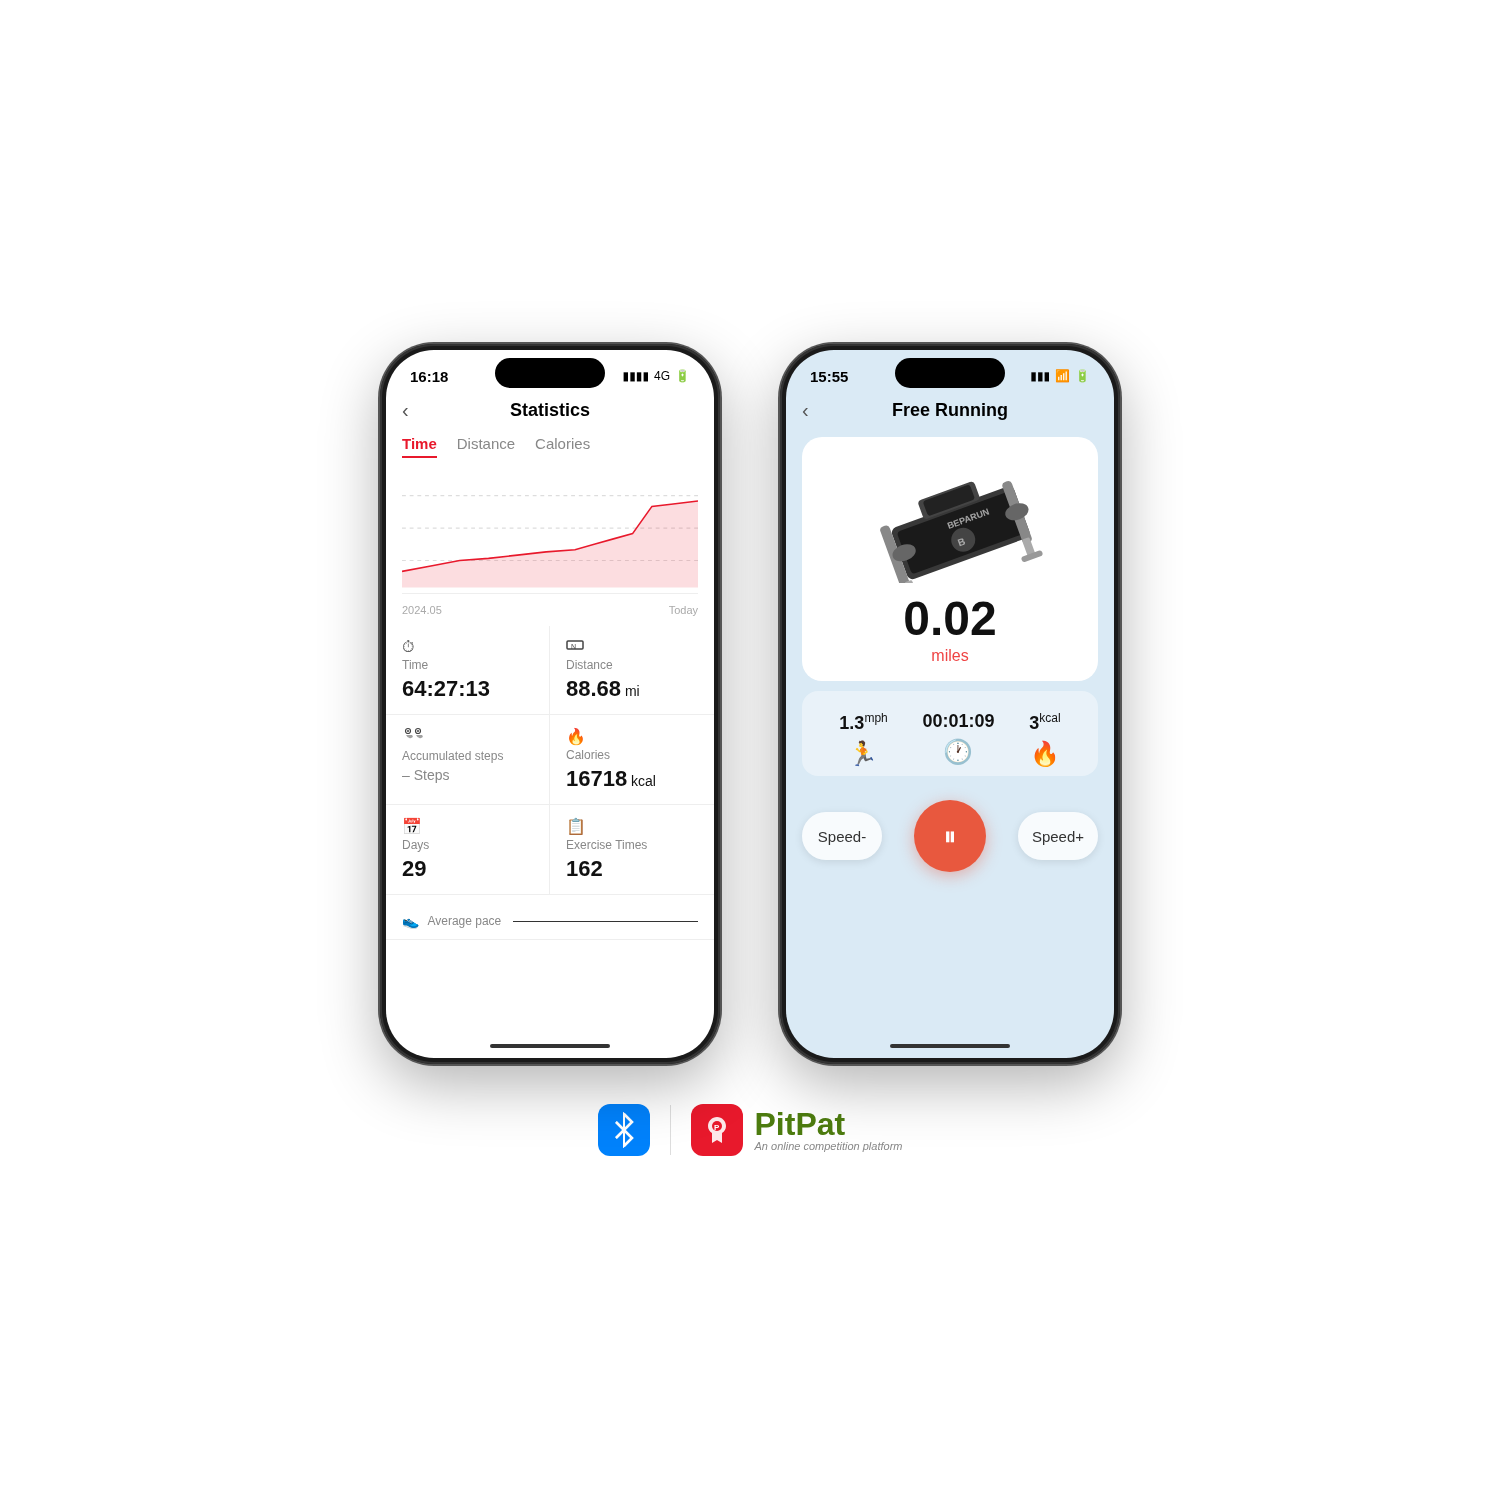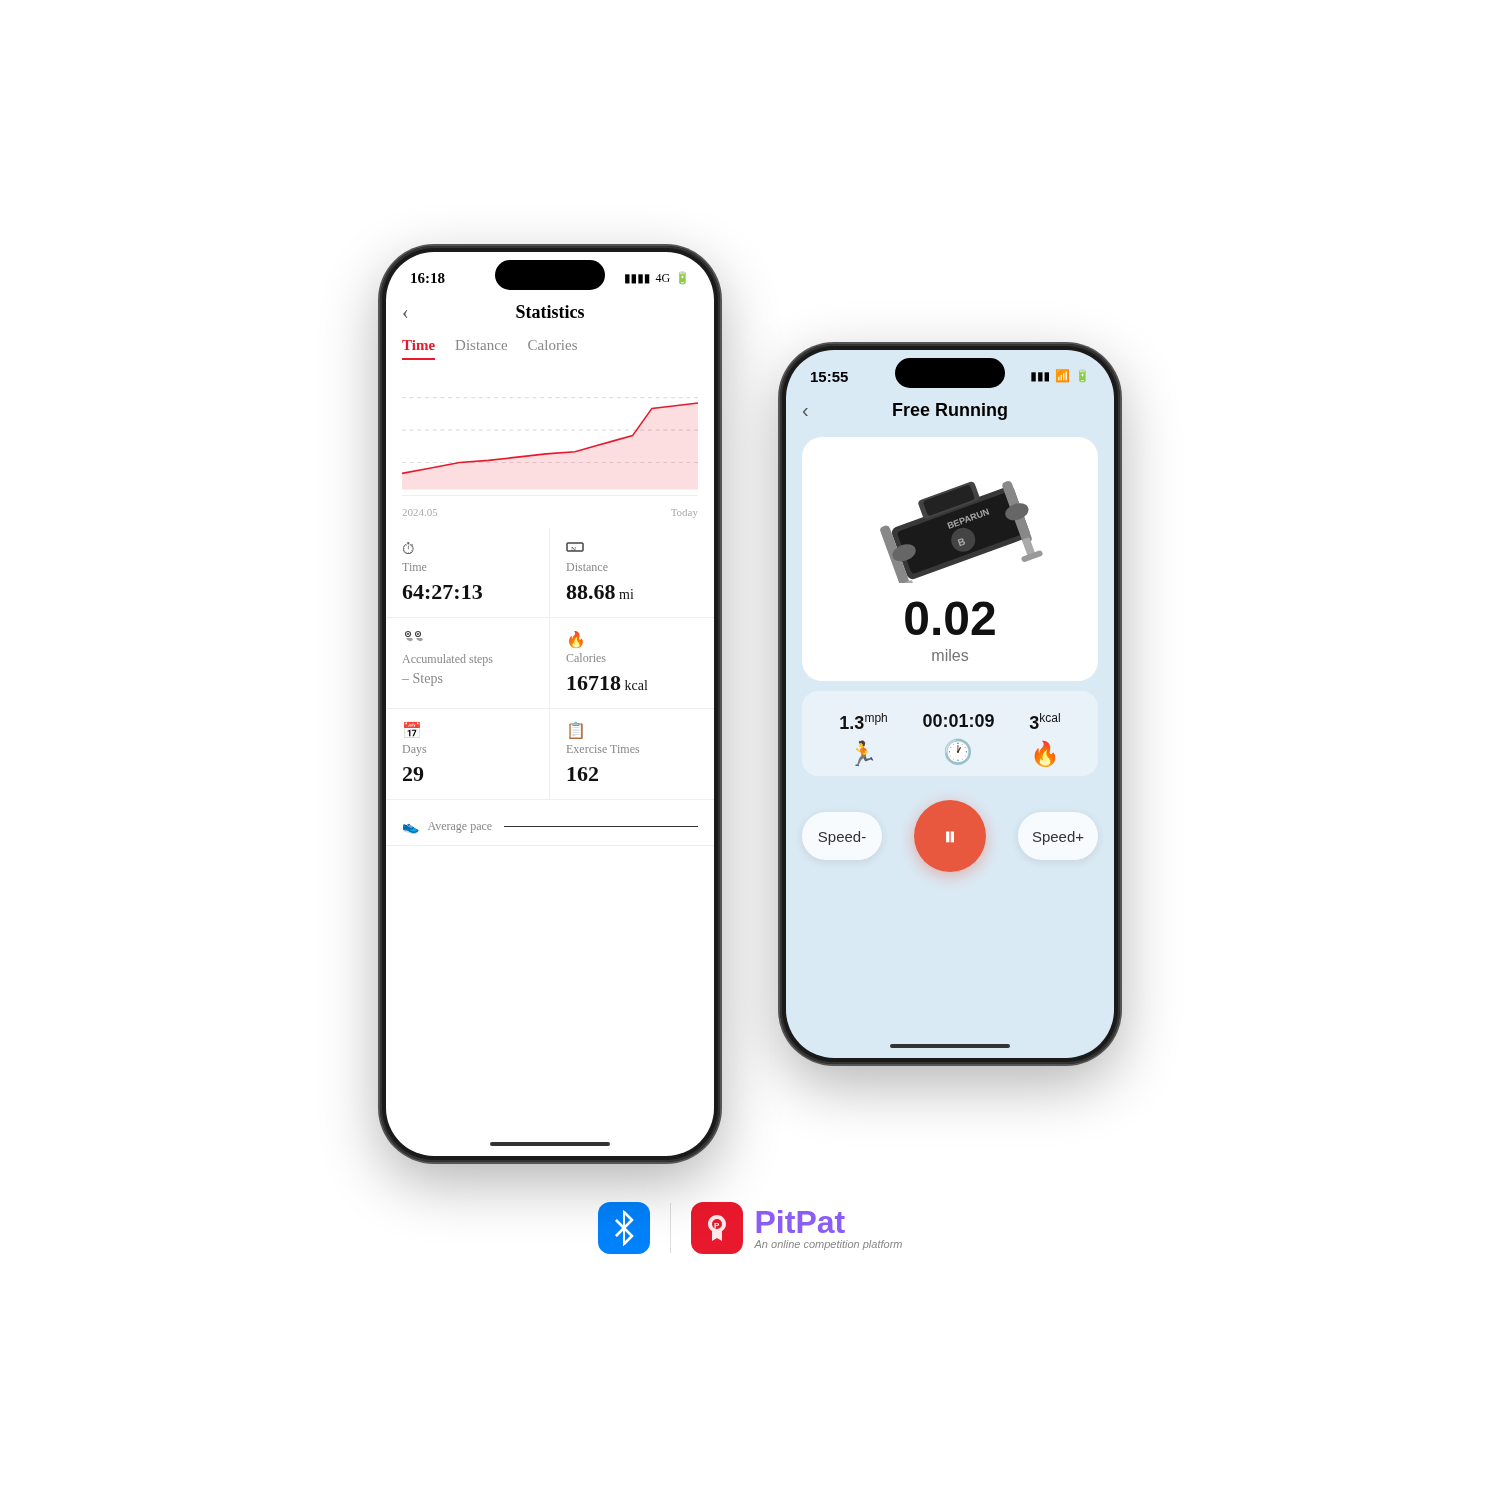--- a/index.html
+++ b/index.html
@@ -33,22 +33,21 @@
     .phone {
       position: relative;
       border-radius: 54px;
       background: #1a1a1a;
       box-shadow: 0 0 0 2px #555, 0 20px 60px rgba(0,0,0,0.3), inset 0 0 0 2px #333;
       overflow: hidden;
     }
 
     .phone-left {
       width: 340px;
-      height: 916px;
-      font-family: Liberation Serif, serif;
+      height: 720px;
     }
 
     .phone-right {
       width: 340px;
       height: 720px;
     }
 
     
     .dynamic-island {
       position: absolute;
@@ -278,21 +277,21 @@
 
     .distance-value {
       font-size: 48px;
       font-weight: 700;
       color: #111;
       line-height: 1;
     }
 
     .distance-unit {
       font-size: 16px;
-      color: #737373;
+      color: #ef4444;
       margin-top: 4px;
     }
 
     
     .running-stats {
       display: flex;
       justify-content: space-around;
       padding: 20px 20px 8px;
       background: rgba(255,255,255,0.4);
       margin: 8px 16px;
@@ -412,21 +411,21 @@
     }
 
     .pitpat-text {
       display: flex;
       flex-direction: column;
     }
 
     .pitpat-name {
       font-size: 32px;
       font-weight: 700;
-      color: #8b5cf6;
+      color: #4d7c0f;
       line-height: 1;
     }
 
     .pitpat-sub {
       font-size: 11px;
       color: #888;
       font-style: italic;
     }
 
     .run-icon-blue {

